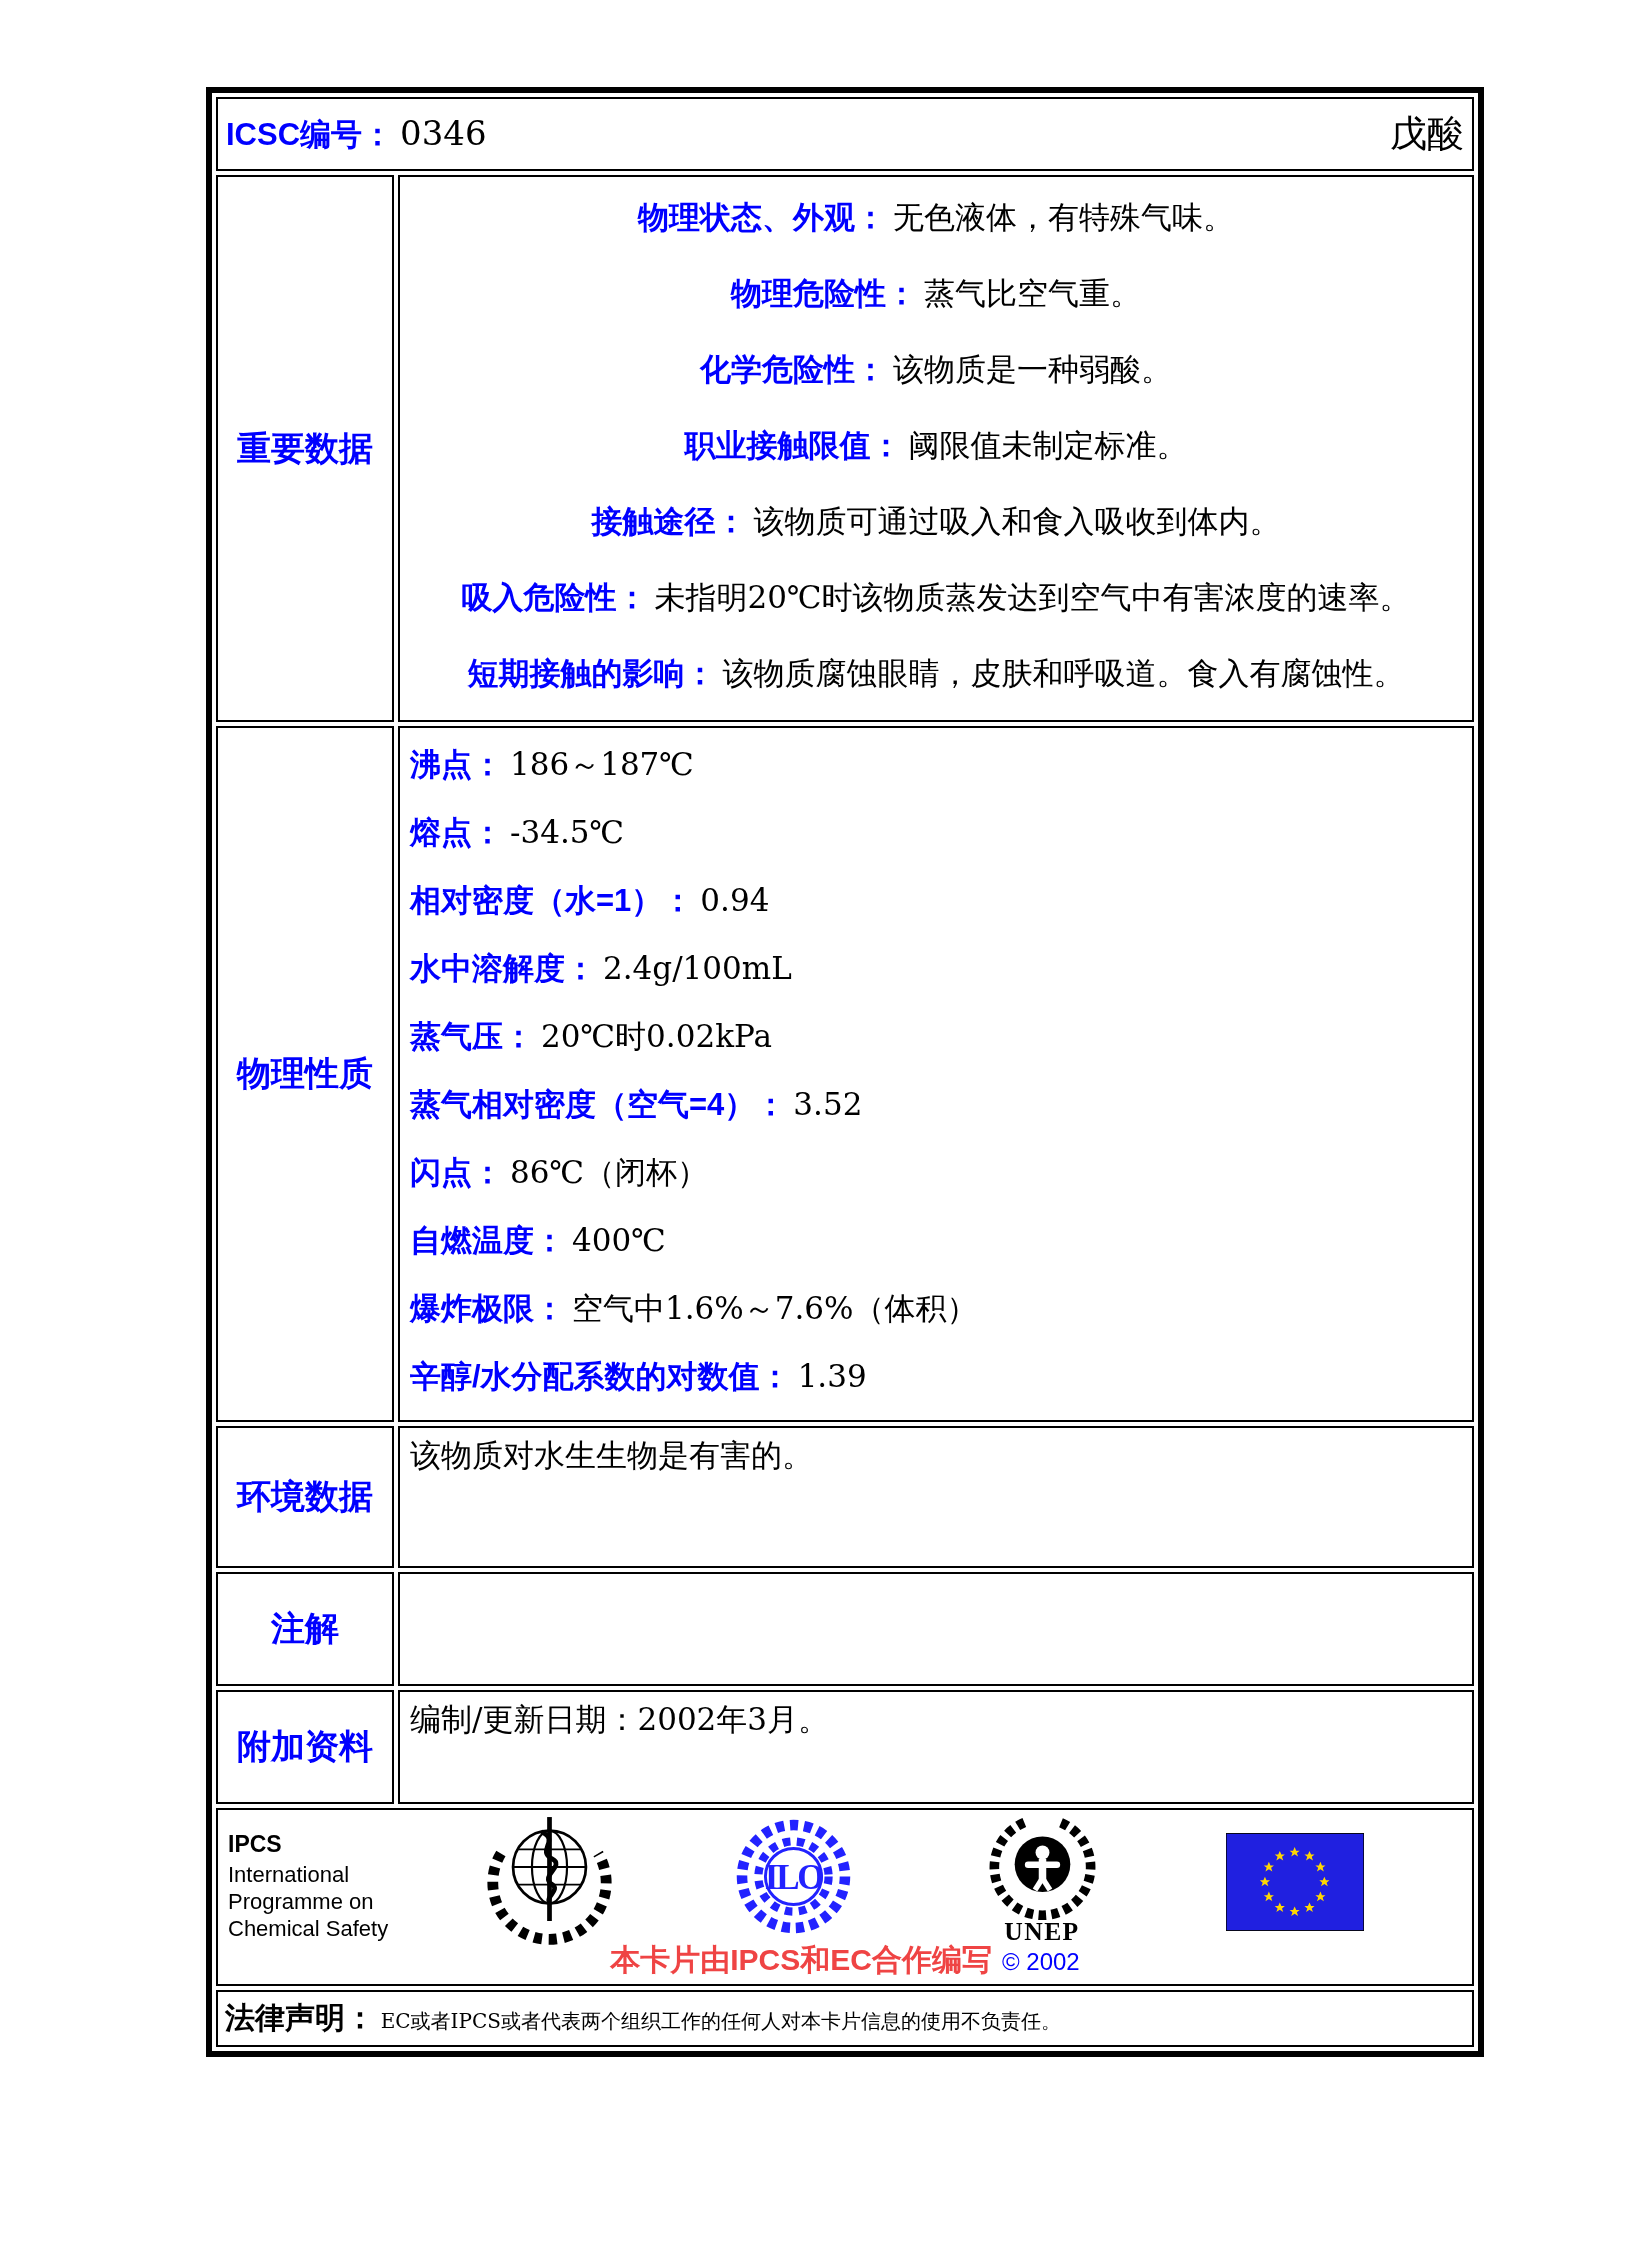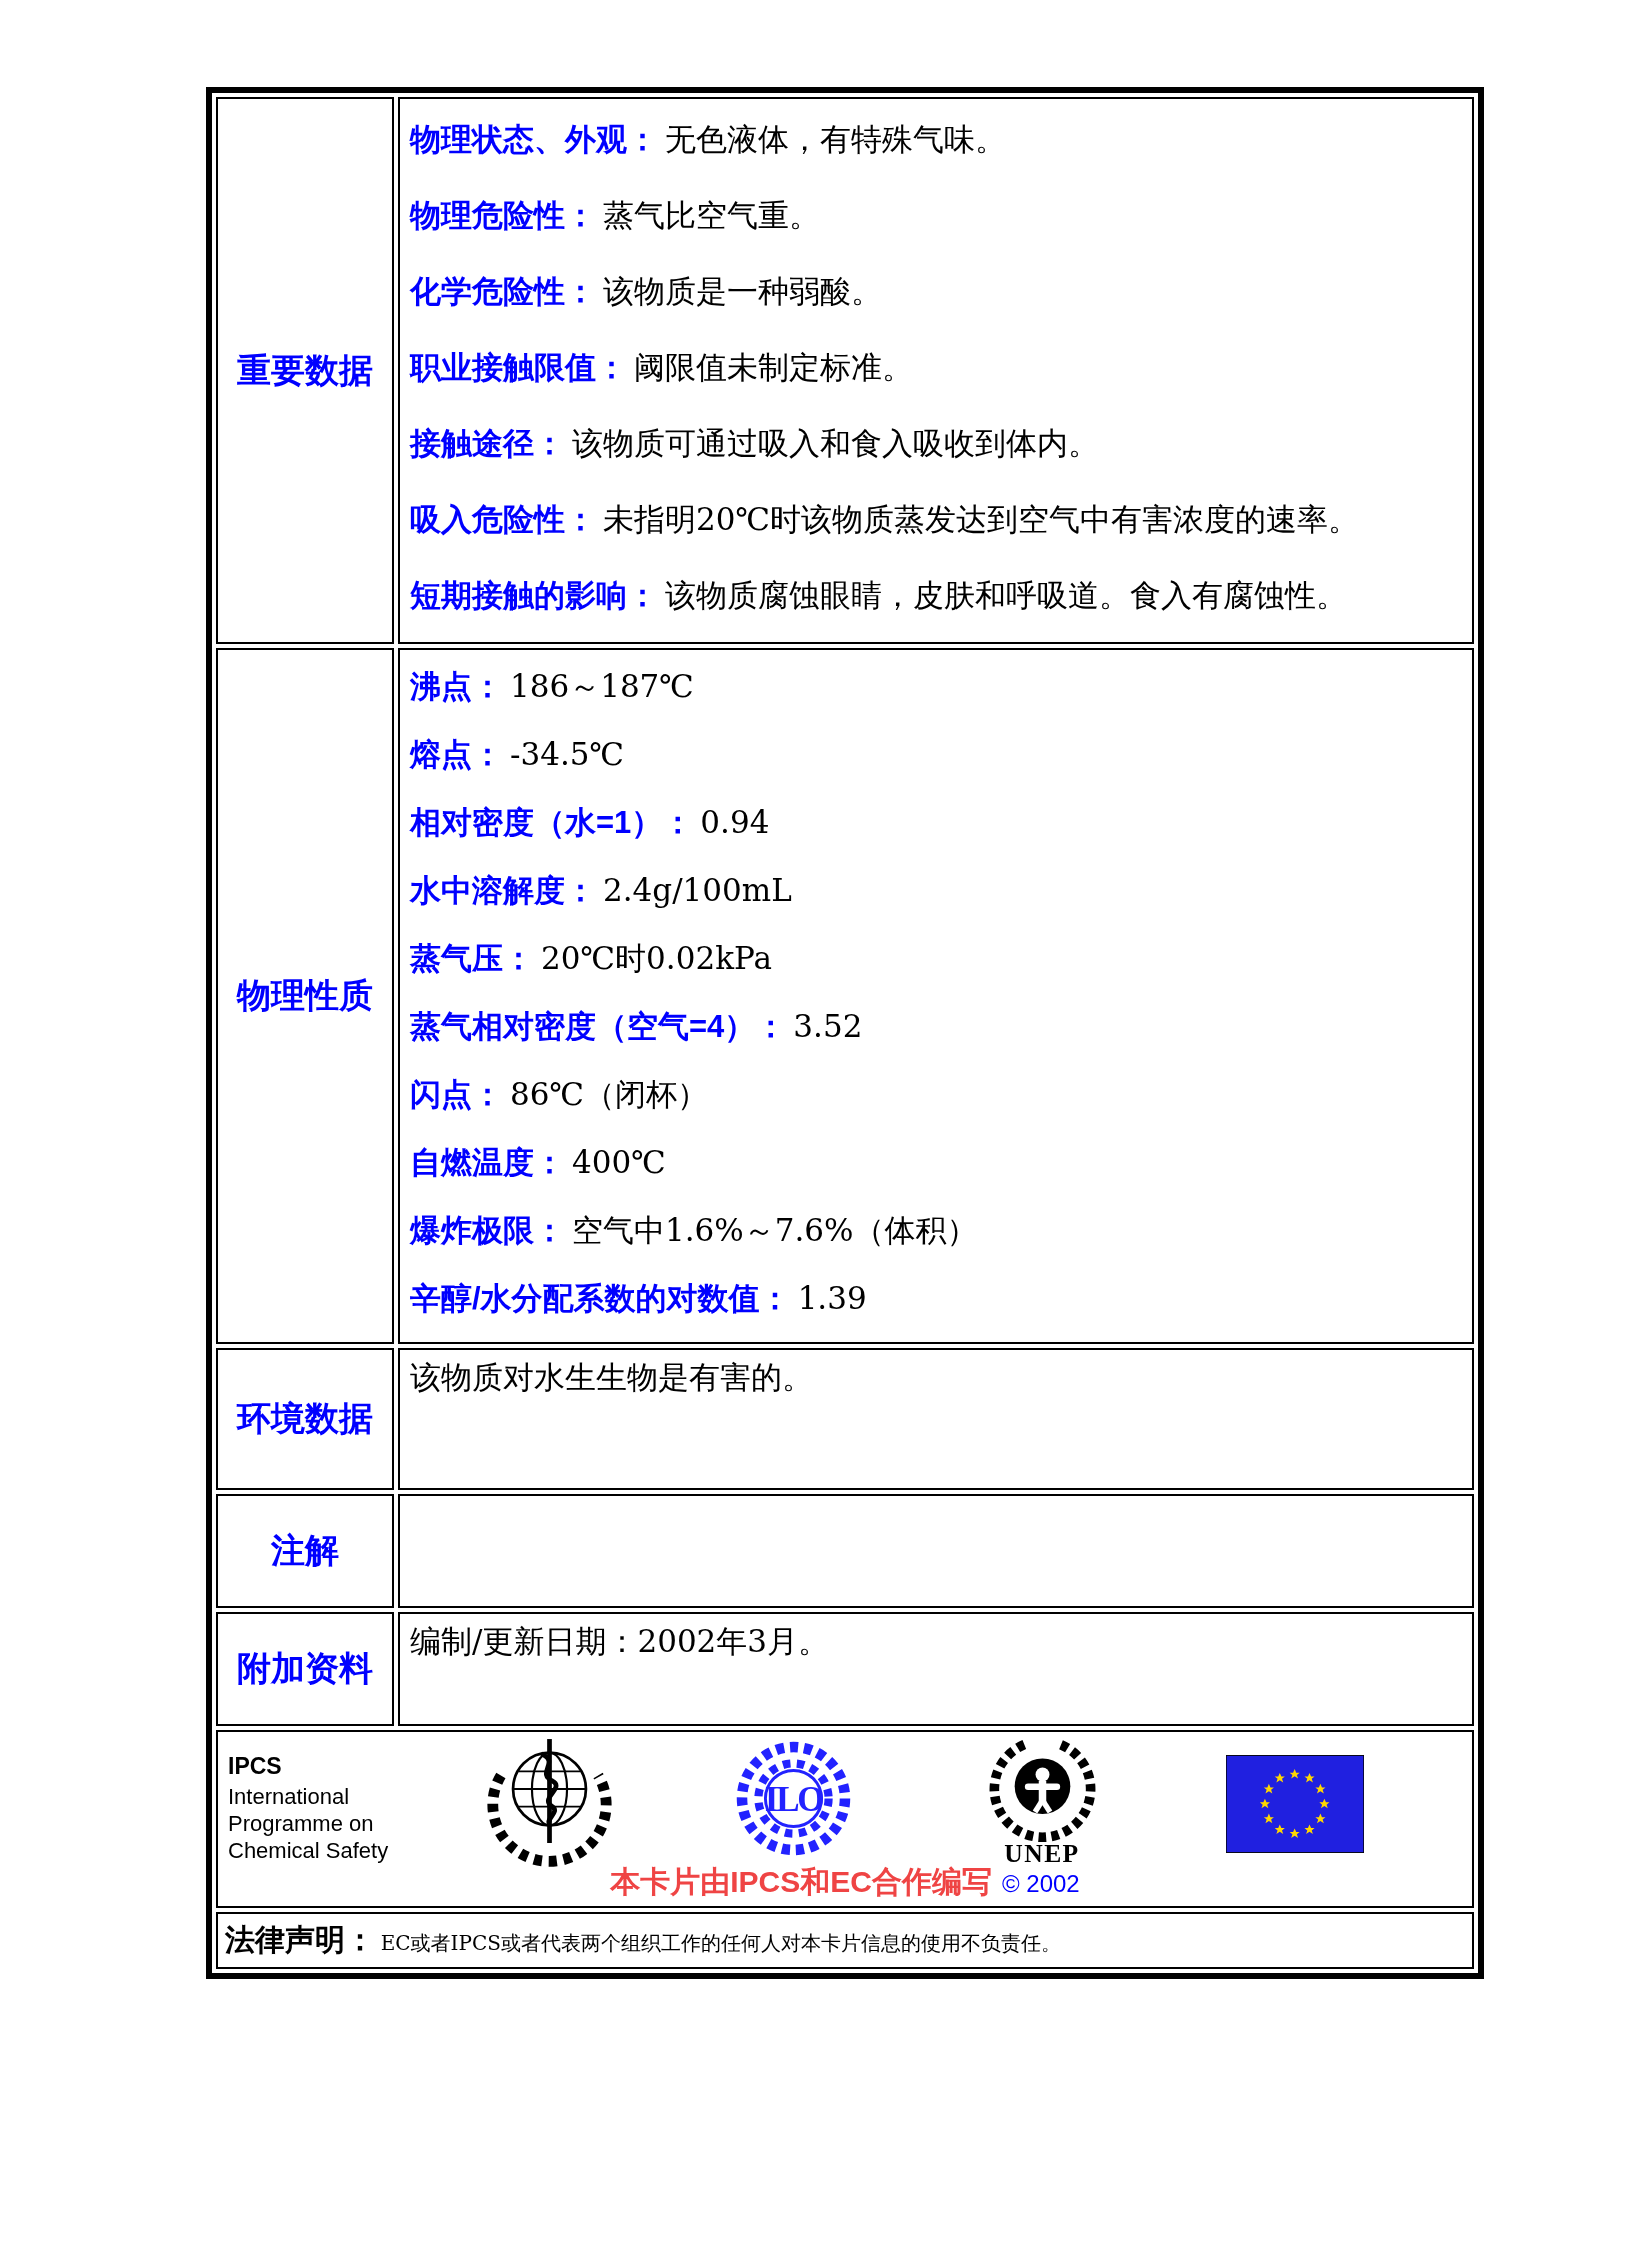--- a/index.html
+++ b/index.html
@@ -22,21 +22,21 @@
   .section-label { color:#0000ff; font-weight:bold; font-size:34px; font-family:"Liberation Sans", sans-serif; }
   td.content-cell { padding:5.7px 10px; }
   .k { color:#0000ff; font-weight:bold; font-size:31px; font-family:"Liberation Sans", sans-serif; margin-right:7px; }
   .v { color:#000; font-size:31px; font-family:"DejaVu Serif", serif; }
   .imp .line { line-height:69px; white-space:nowrap; }
   .phys .line { line-height:61px; white-space:nowrap; }
   .hdr { display:flex; justify-content:space-between; align-items:center; height:68px; padding:0 7px; }
   .hdr .num { font-size:34px; }
   .hdr .chem { font-size:37px; }
   tr.r-header td { height:71px; }
-  tr.r-imp td { height:497px; }
+  tr.r-imp td { height:497px;text-align:center; }
   tr.r-phys td { height:611px; }
   tr.r-env td { height:142px; }
   tr.r-notes td { height:114px;margin-top:25px; }
   tr.r-add td { height:114px; }
   tr.r-footer td { height:178px; }
   tr.r-legal td { height:57px; }
   .plain-text { font-size:31px; line-height:44px; color:#000; font-family:"DejaVu Serif", serif; }
   
   td.footer-cell { position:relative; padding:0; }
   .ipcs-block { position:absolute; left:10px; top:17px; color:#000; }
@@ -67,20 +67,30 @@
 
 
   <div class="card">
     <table class="tbl">
       <colgroup>
           <col style="width:178px">
           <col>
         </colgroup>
 
       <tbody>
+          <tr class="r-header">
+        <td class="cell" colspan="2">
+          <div class="hdr">
+            <span>
+              <span class="k">ICSC编号：</span><span class="v num">0346</span>
+            </span>
+            <span class="v chem">戊酸</span>
+          </div>
+        </td>
+      </tr>
 
       <tr class="r-imp">
         <td class="cell label-cell">
           <span class="section-label">重要数据</span>
         </td>
         <td class="cell content-cell imp">
           <div class="line"><span class="k">物理状态、外观：</span><span class="v">无色液体，有特殊气味。</span></div>
           <div class="line"><span class="k">物理危险性：</span><span class="v">蒸气比空气重。</span></div>
           <div class="line"><span class="k">化学危险性：</span><span class="v">该物质是一种弱酸。</span></div>
           <div class="line"><span class="k">职业接触限值：</span><span class="v">阈限值未制定标准。</span></div>

